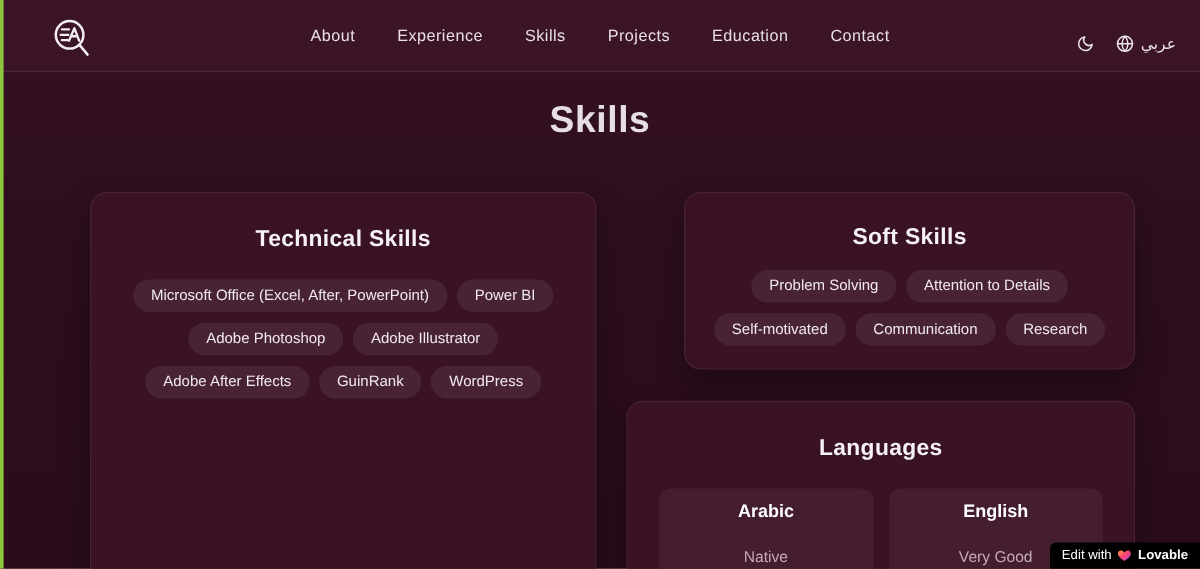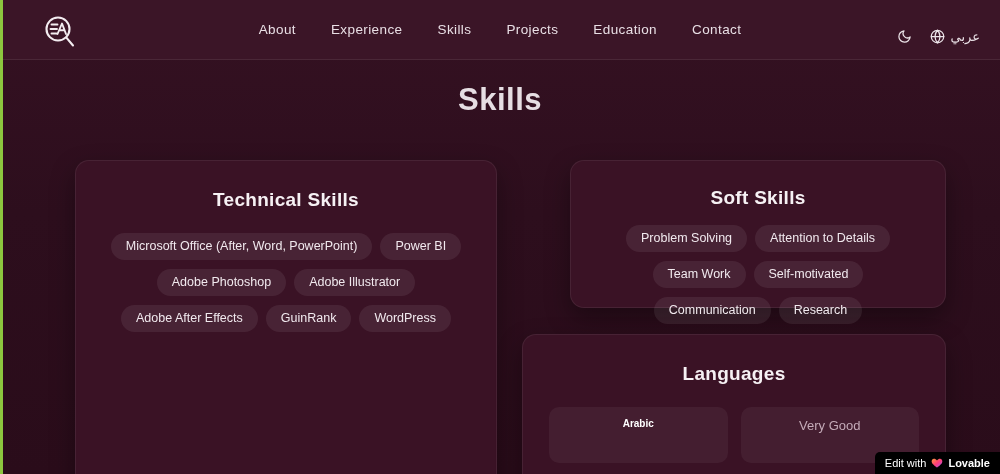--- a/index.html
+++ b/index.html
@@ -58,21 +58,21 @@
   .right-col{display:flex;flex-direction:column;gap:26px;}
   .soft{height:148px;margin-left:48px;}
   .languages{height:290px;}
   .lang-boxes{
     display:grid;grid-template-columns:1fr 1fr;gap:13px;padding:0 26px;
   }
   .lang-box{
     background:rgba(255,255,255,0.05);border-radius:10px;
     padding:11px 0 13px;text-align:center;
   }
-  .lang-name{font-size:10px;font-weight:700;color:#ffffff;margin-bottom:21px;}
+  .lang-name{font-size:15px;font-weight:700;color:#ffffff;margin-bottom:21px;}
   .lang-level{font-size:13px;color:#c4abb8;}
   
   .lovable-badge{
     position:absolute;right:0;bottom:0;height:22px;z-index:60;
     display:flex;align-items:center;gap:5px;background:#000;
     padding:0 10px;border-top-left-radius:5px;cursor:pointer;
   }
   .lovable-badge .prefix{font-size:11px;color:#fff;text-align:right;}
   .lovable-badge .brand{font-size:11px;font-weight:700;color:#fff;}
   svg{display:block;}
@@ -119,53 +119,54 @@
 
 <main class="main">
   <h1 class="page-title">Skills</h1>
 
   <div class="grid">
 
     <section class="card technical">
       <h2 class="card-title">Technical Skills</h2>
       <div class="pills">
 
-      <span class="pill">Microsoft Office (After, Word, PowerPoint)</span>
+      <span class="pill">Microsoft Office (Excel, After, PowerPoint)</span>
           <span class="pill">Power BI</span>
           <span class="pill">Adobe Photoshop</span>
           <span class="pill">Adobe Illustrator</span>
           <span class="pill">Adobe After Effects</span>
           <span class="pill">GuinRank</span>
           <span class="pill">WordPress</span>
         </div>
     </section>
 
     <div class="right-col">
       <section class="card soft">
         <h2 class="card-title">Soft Skills</h2>
         <div class="pills">
 
         <span class="pill">Problem Solving</span>
             <span class="pill">Attention to Details</span>
-            <span class="pill">Team Work</span>
             <span class="pill">Self-motivated</span>
             <span class="pill">Communication</span>
             <span class="pill">Research</span>
           </div>
       </section>
 
       <section class="card languages">
         <h2 class="card-title">Languages</h2>
         <div class="lang-boxes">
 
             <div class="lang-box">
               <div class="lang-name">Arabic</div>
+              <div class="lang-level">Native</div>
             </div>
 
             <div class="lang-box">
+              <div class="lang-name">English</div>
               <div class="lang-level">Very Good</div>
             </div>
           </div>
       </section>
     </div>
 
   </div>
 </main>
 
 <div class="lovable-badge">

